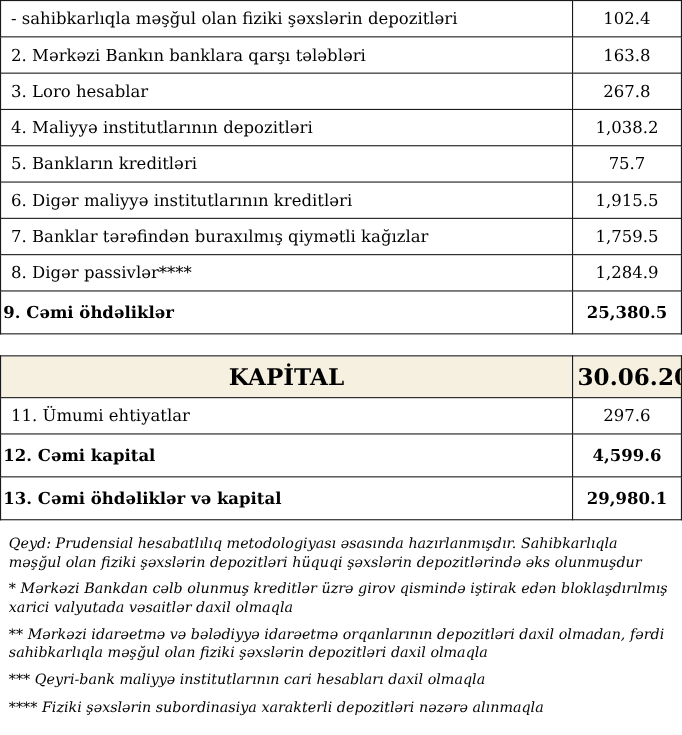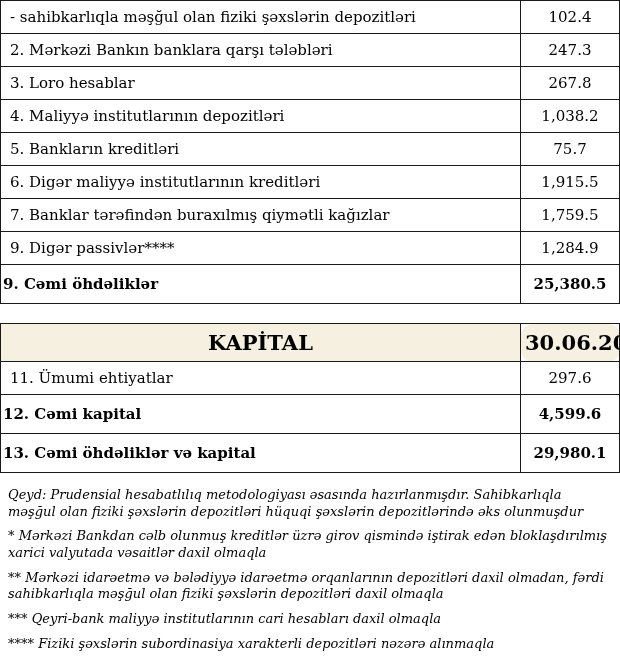--- a/index.html
+++ b/index.html
@@ -19,21 +19,21 @@
   }
   table.fin td {
     border: 1px solid #1a1a1a;
     font-size: 15px;
     line-height: 1.2;
     padding: 7px 9px;
     vertical-align: middle;
     overflow: hidden;
   }
   td.label { text-align: left; }
-  td.value { width: 99px; text-align: center; border-radius: 12px; }
+  td.value { width: 99px; text-align: center; }
   td.indent { padding-left: 40px; }
   tr.bold td { font-weight: bold; padding-top: 10px; padding-bottom: 10px; }
   tr.bold td.label { padding-left: 2px; }
 
   tr.header-row td {
     background: #f5f0df;
     font-weight: bold;
     text-align: center;
     padding: 6px 4px;
     font-size: 21px;
@@ -55,21 +55,21 @@
 <div class="doc">
 
   <table class="fin">
     <tbody>
       <tr>
         <td class="label indent">- sahibkarlıqla məşğul olan fiziki şəxslərin depozitləri</td>
         <td class="value">102.4</td>
       </tr>
       <tr>
         <td class="label">2. Mərkəzi Bankın banklara qarşı tələbləri</td>
-        <td class="value">247.3</td>
+        <td class="value">163.8</td>
       </tr>
       <tr>
         <td class="label">3. Loro hesablar</td>
         <td class="value">267.8</td>
       </tr>
       <tr>
         <td class="label">4. Maliyyə institutlarının depozitləri</td>
         <td class="value">1,038.2</td>
       </tr>
       <tr>
@@ -78,21 +78,21 @@
       </tr>
       <tr>
         <td class="label">6. Digər maliyyə institutlarının kreditləri</td>
         <td class="value">1,915.5</td>
       </tr>
       <tr>
         <td class="label">7. Banklar tərəfindən buraxılmış qiymətli kağızlar</td>
         <td class="value">1,759.5</td>
       </tr>
       <tr>
-        <td class="label">9. Digər passivlər****</td>
+        <td class="label">8. Digər passivlər****</td>
         <td class="value">1,284.9</td>
       </tr>
       <tr class="bold">
         <td class="label">9. Cəmi öhdəliklər</td>
         <td class="value">25,380.5</td>
       </tr>
     </tbody>
   </table>
 
   <div class="table-gap"></div>

